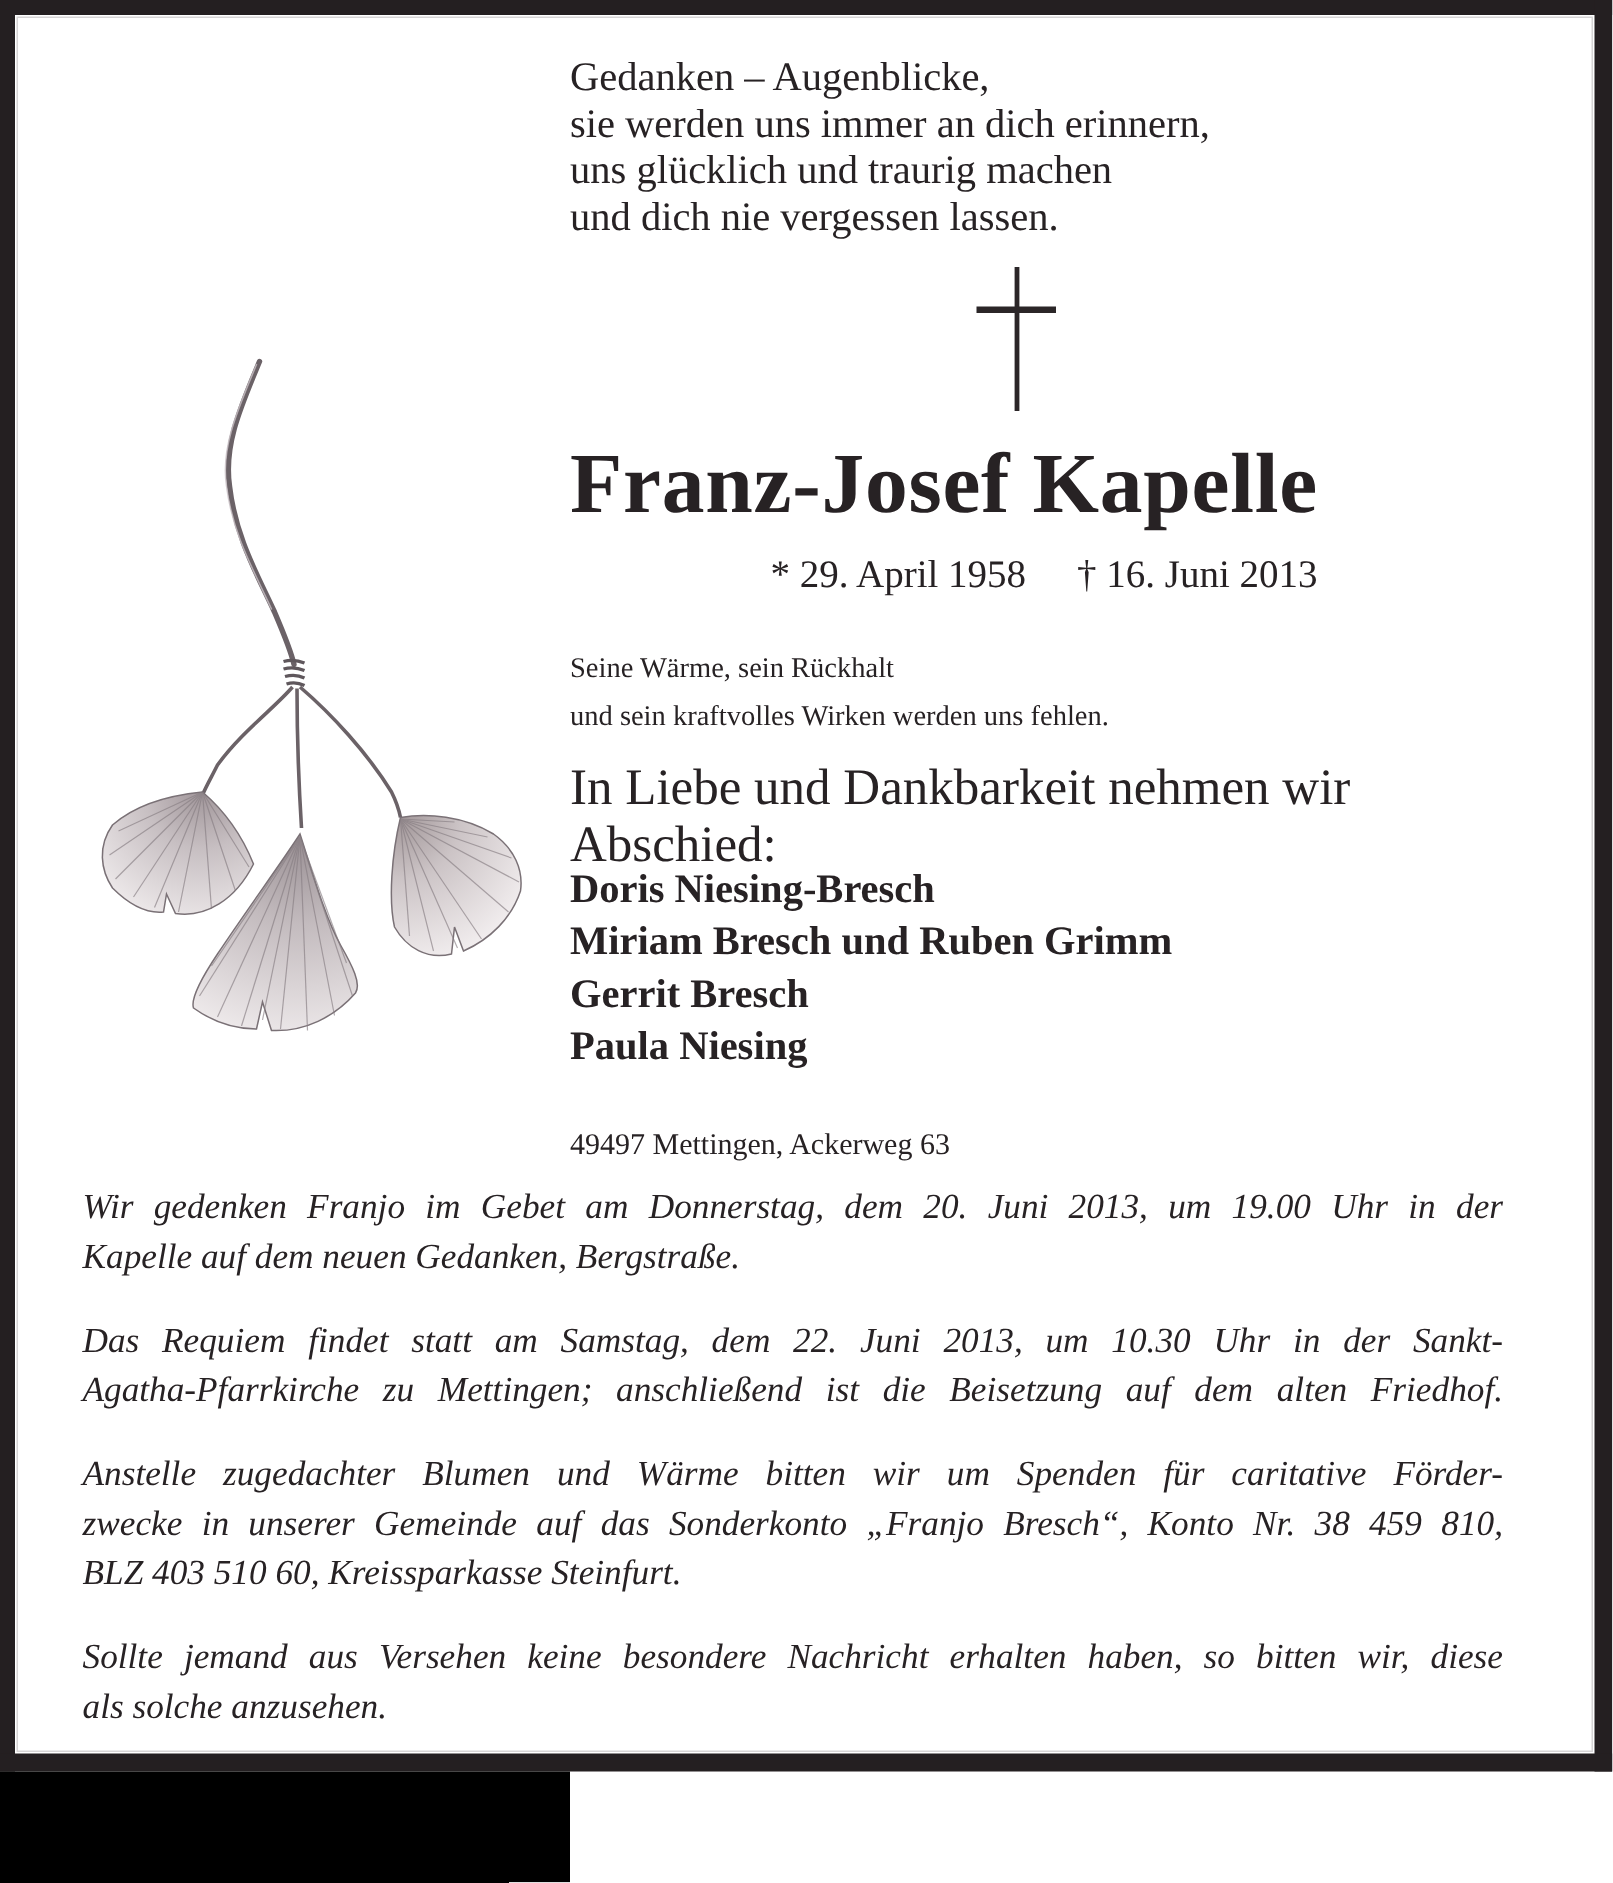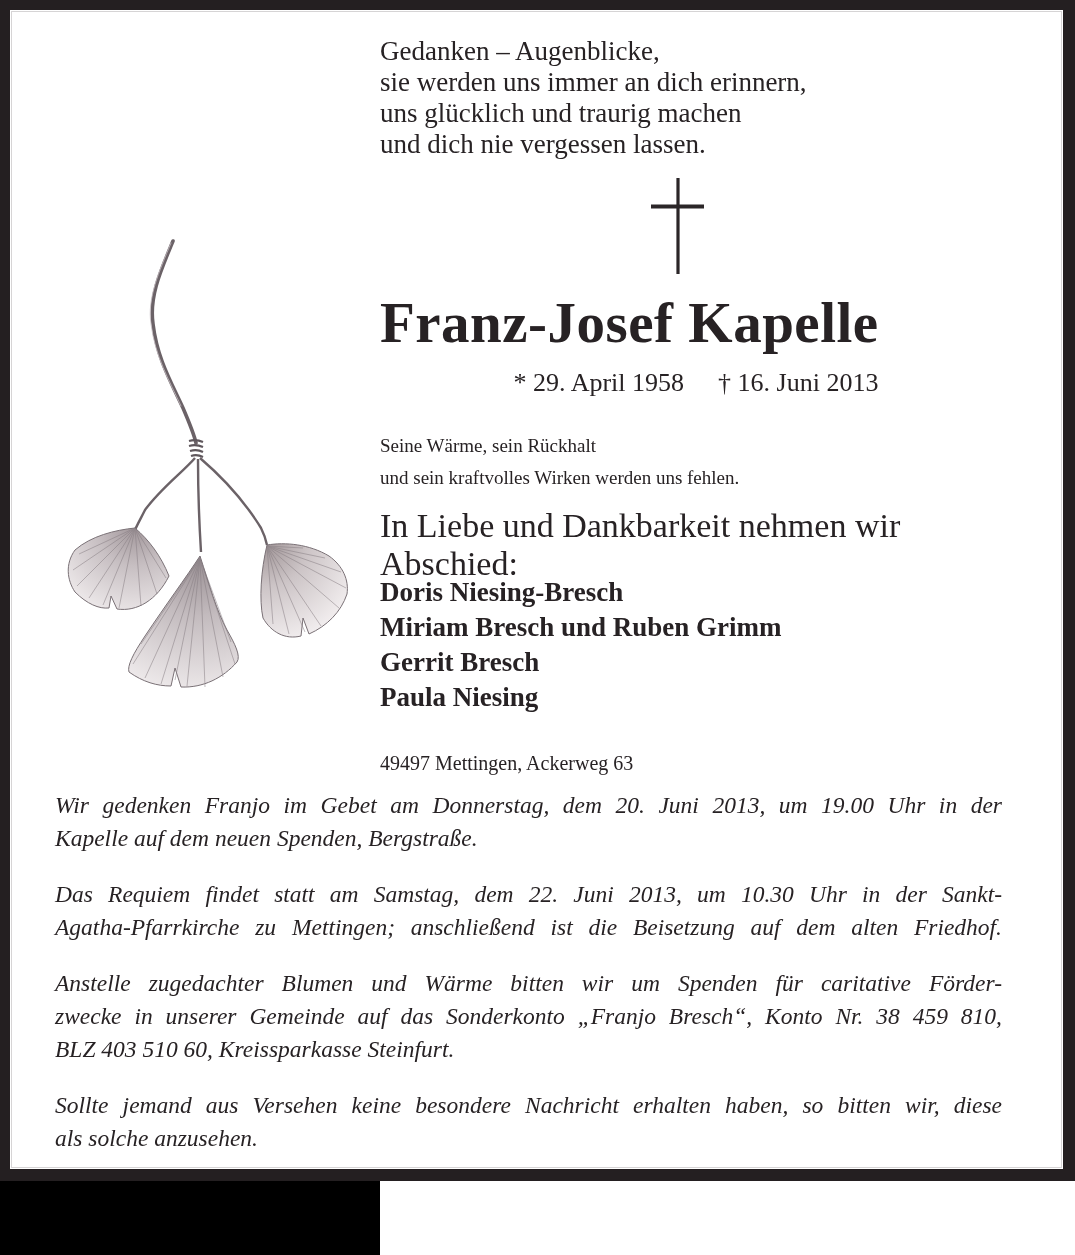--- a/index.html
+++ b/index.html
@@ -165,21 +165,21 @@
         <path d="M222,318 L260,404"></path>
           <path d="M222,318 L244,406"></path>
           <path d="M222,318 L228,396"></path>
       </g>
     </svg>
   </div>
 
   <div class="notices">
     <div class="para">
       <div class="jl">Wir gedenken Franjo im Gebet am Donnerstag, dem 20. Juni 2013, um 19.00 Uhr in der</div>
-      <div class="ll">Kapelle auf dem neuen Spenden, Bergstraße.</div>
+      <div class="ll">Kapelle auf dem neuen Gedanken, Bergstraße.</div>
     </div>
     <div class="para">
       <div class="jl">Das Requiem findet statt am Samstag, dem 22. Juni 2013, um 10.30 Uhr in der Sankt-</div>
       <div class="jl">Agatha-Pfarrkirche zu Mettingen; anschließend ist die Beisetzung auf dem alten Friedhof.</div>
     </div>
     <div class="para">
       <div class="jl">Anstelle zugedachter Blumen und Wärme bitten wir um Spenden für caritative Förder-</div>
       <div class="jl">zwecke in unserer Gemeinde auf das Sonderkonto „Franjo Bresch“, Konto Nr. 38 459 810,</div>
       <div class="ll">BLZ 403 510 60, Kreissparkasse Steinfurt.</div>
     </div>

